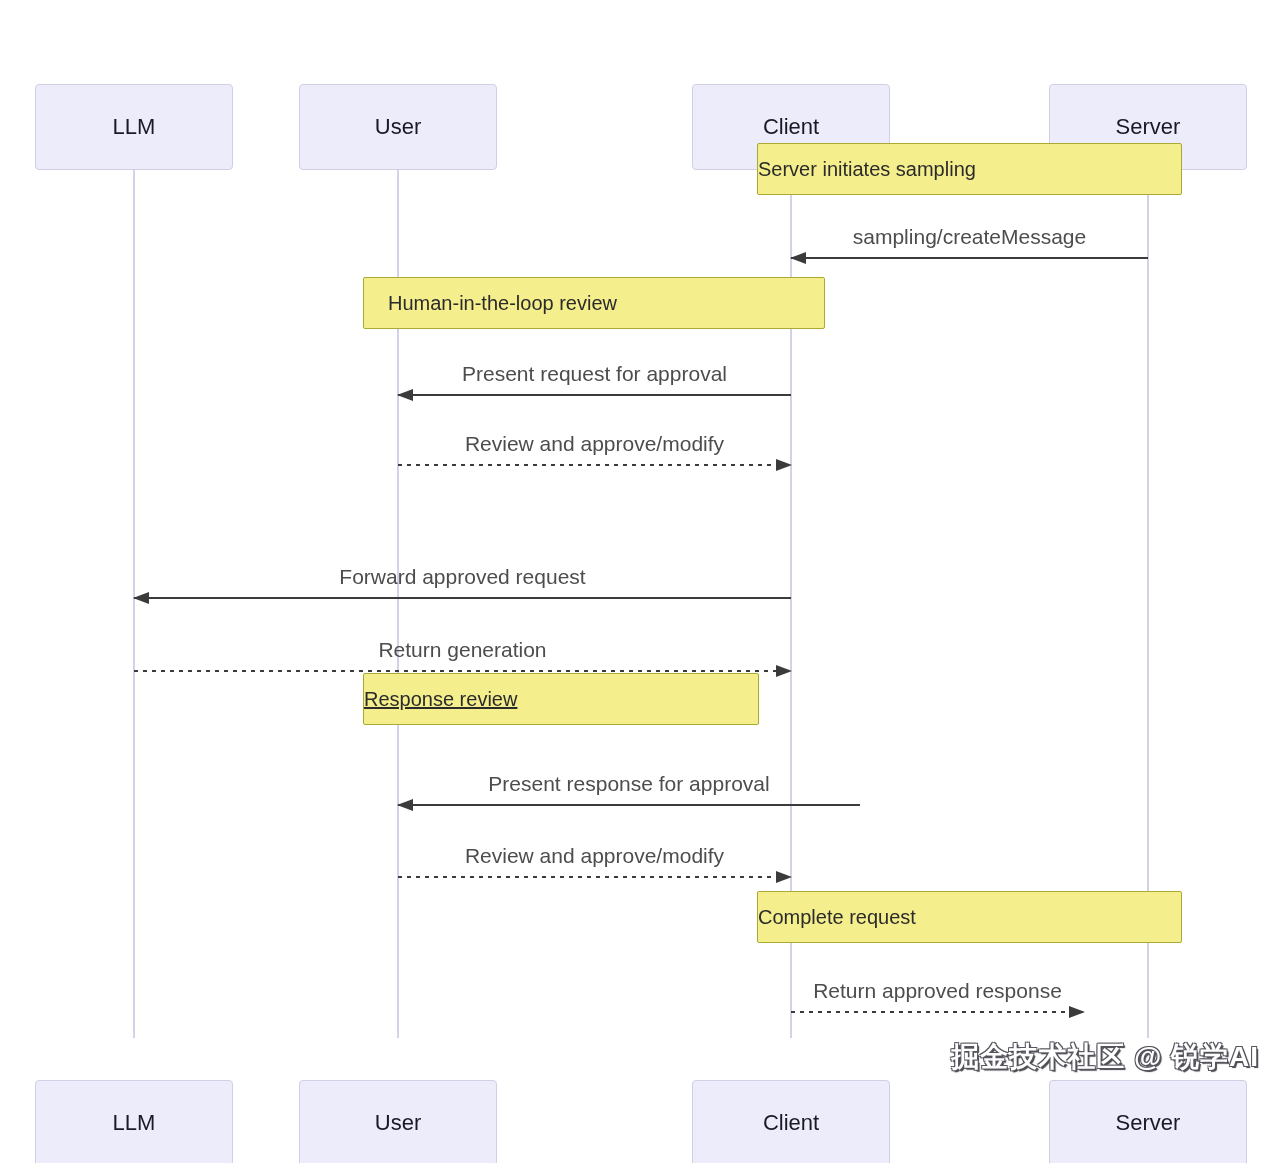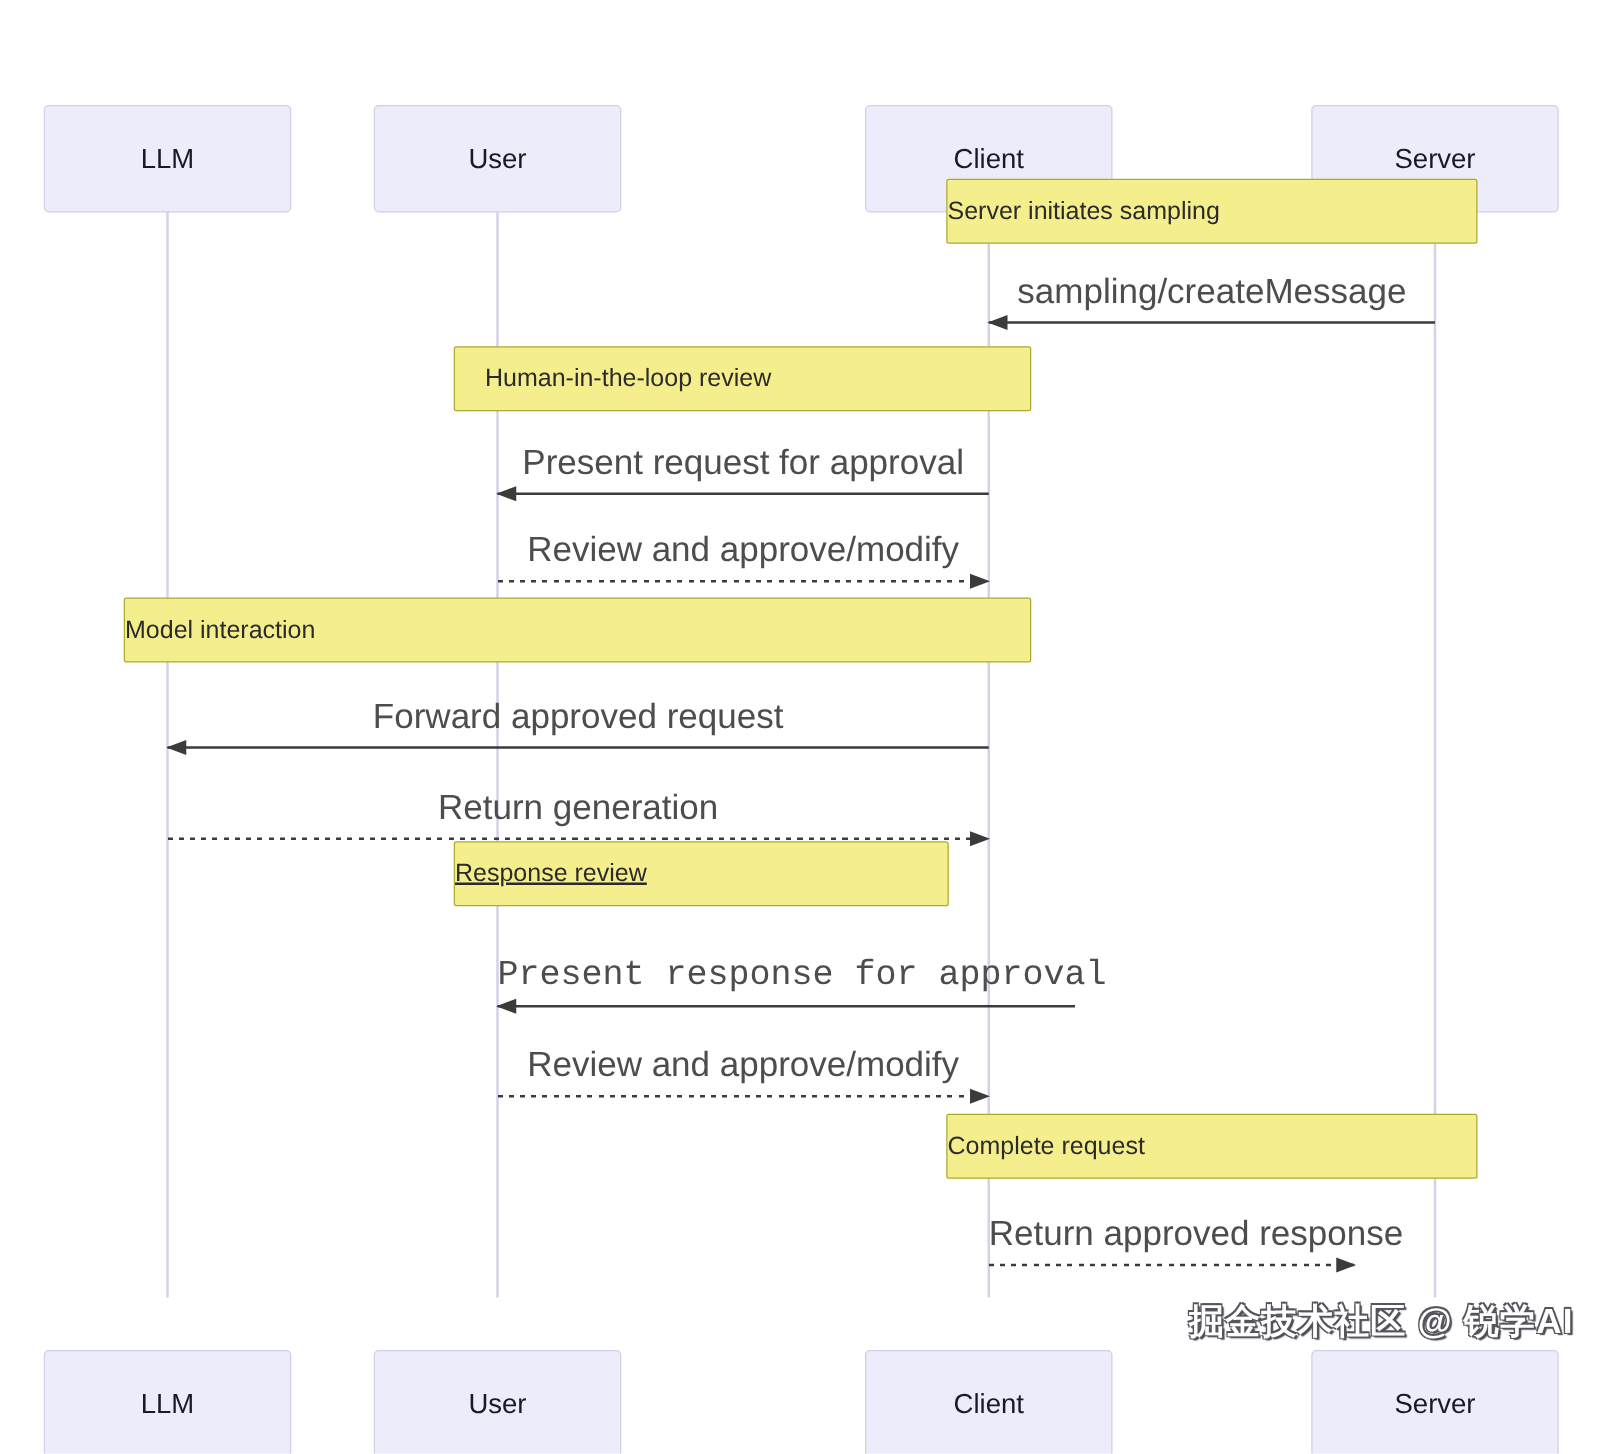--- a/index.html
+++ b/index.html
@@ -36,21 +36,21 @@
     font-size:20px;color:#2b2b2b;
     box-sizing:border-box;
   }
   .message{
     position:absolute;
     height:44px;
   }
   .msg-label{
     position:absolute;left:0;right:0;bottom:16px;
     text-align:center;
-    font-size:28px;color:#4d4d4d;
+    font-size:21px;color:#4d4d4d;
     white-space:nowrap;
   }
   .msg-line{
     position:absolute;left:0;right:0;bottom:6px;height:2px;
     background:#3b3b3b;
   }
   .msg-line.dotted{
     background:repeating-linear-gradient(to right,#3b3b3b 0 4px,transparent 4px 9px);
   }
   .arrowhead{
@@ -134,41 +134,38 @@
     <div class="msg-line"></div>
     <div class="arrowhead left"></div>
   </div>
 
   <div class="message" style="left:398px;width:393px;top:428px;">
     <div class="msg-label">Review and approve/modify</div>
     <div class="msg-line dotted"></div>
     <div class="arrowhead right"></div>
   </div>
 
-  <div class="note" style="left:99px;width:726px;top:478px;">
-    <span>Model interaction</span>
-  </div>
 
   <div class="message" style="left:134px;width:657px;top:634px;">
     <div class="msg-label">Return generation</div>
     <div class="msg-line dotted"></div>
     <div class="arrowhead right"></div>
   </div>
 
   <div class="message" style="left:134px;width:657px;top:561px;">
     <div class="msg-label">Forward approved request</div>
     <div class="msg-line"></div>
     <div class="arrowhead left"></div>
   </div>
 
   <div class="note" style="left:363px;width:396px;top:673px;text-decoration:underline;">
     <span>Response review</span>
   </div>
 
-  <div class="message" style="left:398px;width:462px;top:768px;font-family:Liberation Mono, monospace;">
+  <div class="message" style="left:398px;width:462px;top:768px;">
     <div class="msg-label">Present response for approval</div>
     <div class="msg-line"></div>
     <div class="arrowhead left"></div>
   </div>
 
   <div class="message" style="left:398px;width:393px;top:840px;">
     <div class="msg-label">Review and approve/modify</div>
     <div class="msg-line dotted"></div>
     <div class="arrowhead right"></div>
   </div>

